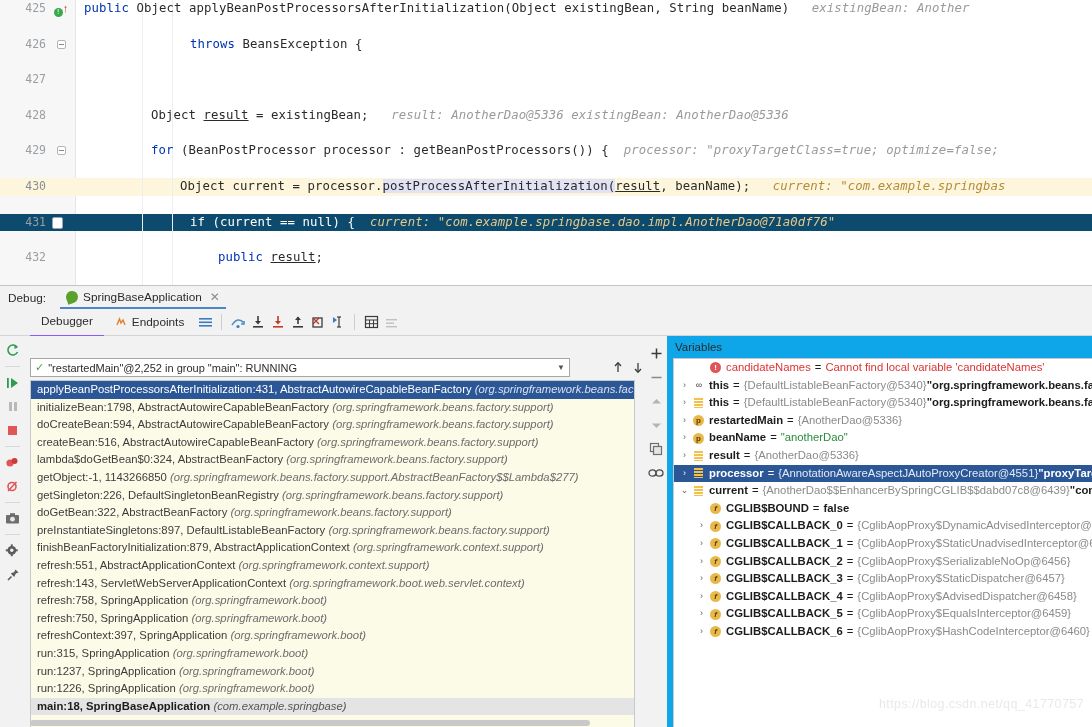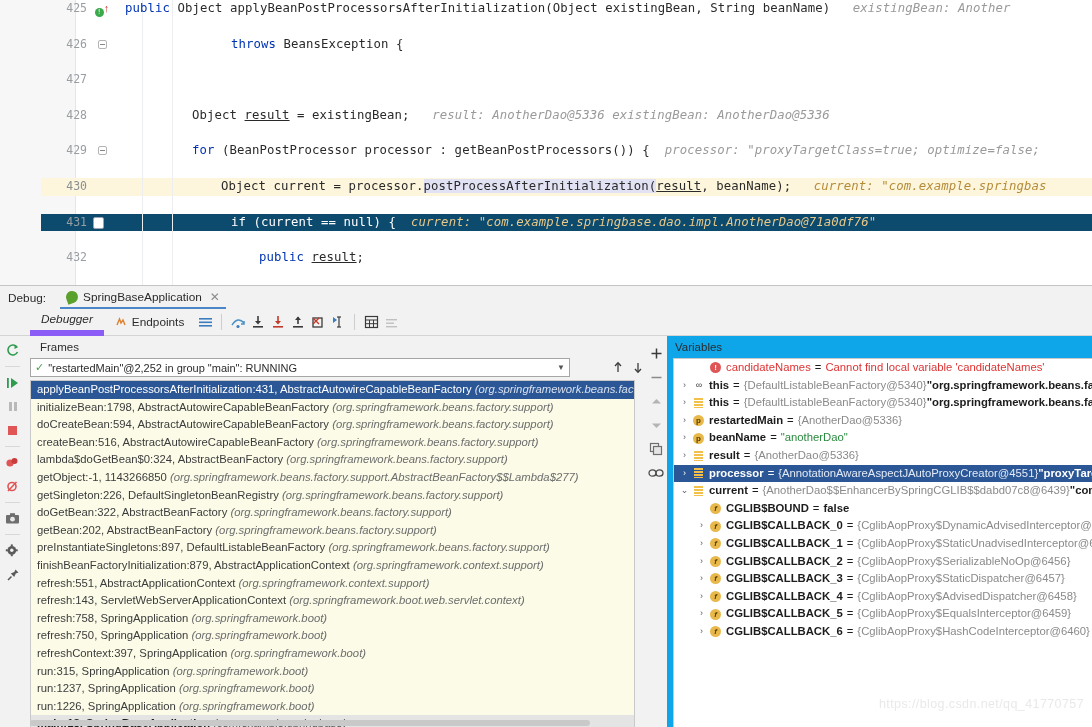--- a/index.html
+++ b/index.html
@@ -2,21 +2,21 @@
 <html><head>
 <meta charset="utf-8">
 <style>
   * { box-sizing: border-box; margin:0; padding:0; }
   html,body{ width:1092px; height:727px; overflow:hidden; background:#fff;
     font-family:"Liberation Sans", sans-serif; }
 
   
   #editor{ position:absolute; left:0; top:0; width:1092px; height:285px;
     background:#ffffff; overflow:hidden; }
-  .code-row{ position:relative; height:17.8px; line-height:17.8px; white-space:nowrap;margin-left:41px; }
+  .code-row{ position:relative; height:17.8px; line-height:17.8px; white-space:nowrap; }
   .code-row.cur{ background:#fdf6dd; }
   .code-row.sel{ background:#0c4a6e; }
   .gutter-num{ position:absolute; left:0; width:46px; text-align:right;
     font-family:"DejaVu Sans Mono", monospace; font-size:11.5px; color:#999ea3; }
   .code-row.cur .gutter-num{ color:#8a8f94; }
   .gutter-mark{ position:absolute; left:50px; width:22px; text-align:center; }
   .gutter-col{ position:absolute; left:0; top:0; width:76px; height:100%;
     background:#f7f7f7; border-right:1px solid #e6e6e6; z-index:0; }
   .code-text{ position:absolute; left:84px; top:0;
     font-family:"DejaVu Sans Mono", monospace; font-size:12.3px; color:#2a2a2a;
@@ -52,21 +52,21 @@
     border-bottom:2px solid #4a86c8; padding:0 6px; }
   .runtab .spring-ico{ width:12px; height:12px; position:relative; }
   .runtab .spring-ico:before{ content:""; position:absolute; inset:0;
     background:#5aa02c; border-radius:50% 50% 50% 0; transform:rotate(-20deg); }
   .runtab .cls{ color:#8a8a8a; font-size:12px; margin-left:3px; cursor:pointer;}
 
   #dbg-toolbar{ height:27px; background:#f2f2f2; display:flex; align-items:center;
     padding-left:30px; border-bottom:1px solid #d4d4d4; }
   .dtab{ font-size:11.8px; color:#2b2b2b; padding:0 11px; height:27px;
     line-height:27px; display:flex; align-items:center; gap:5px; }
-  .dtab.active{ border-bottom:6px solid #8b5cf6; font-weight:normal;font-style:italic; }
+  .dtab.active{ border-bottom:1px solid #8b5cf6; font-weight:normal; }
   .tbsep{ width:1px; height:16px; background:#cdcdcd; margin:0 6px; }
   .tbico{ width:20px; height:20px; display:flex; align-items:center;
     justify-content:center; }
 
   
   #rail{ position:absolute; left:0; top:50px; width:25px; bottom:0;
     background:#f2f2f2; display:flex; flex-direction:column; align-items:center;
     padding-top:4px; gap:3px; }
   .rail-btn{ width:21px; height:21px; display:flex; align-items:center;
     justify-content:center; }
@@ -356,21 +356,20 @@
     </div>
     <div class="rail-btn">
       <svg width="14" height="14" viewBox="0 0 14 14">
           <path d="M9.5 1.5 L12.5 4.5 L9.8 5.6 L8.2 9 L4.8 5.6 L8.3 4.1 Z" fill="#5b5b5b"></path>
           <line x1="5.5" y1="8.4" x2="2" y2="12" stroke="#5b5b5b" stroke-width="1.5"></line>
         </svg>
     </div>
   </div>
 
   <div id="frames-pane">
-    <div id="frames-hd">Frames</div>
     <div id="thread-sel">
       <span class="chk">✓</span>
       <span>"restartedMain"@2,252 in group "main": RUNNING</span>
       <span class="caret">▼</span>
     </div>
     <div class="thr-btn" style="left:583px">
       <svg width="12" height="13" viewBox="0 0 12 13">
           <line x1="6" y1="2" x2="6" y2="11" stroke="#3b3b3b" stroke-width="1.3"></line>
           <path d="M3 5 L6 1.8 L9 5" fill="none" stroke="#3b3b3b" stroke-width="1.3"></path>
         </svg>
@@ -389,21 +388,20 @@
 
     <div id="frames-list">
         <div class="frame-row sel"><span>applyBeanPostProcessorsAfterInitialization:431, AbstractAutowireCapableBeanFactory </span><span class="pkg">(org.springframework.beans.factory.sup</span></div>
         <div class="frame-row"><span>initializeBean:1798, AbstractAutowireCapableBeanFactory </span><span class="pkg">(org.springframework.beans.factory.support)</span></div>
         <div class="frame-row"><span>doCreateBean:594, AbstractAutowireCapableBeanFactory </span><span class="pkg">(org.springframework.beans.factory.support)</span></div>
         <div class="frame-row"><span>createBean:516, AbstractAutowireCapableBeanFactory </span><span class="pkg">(org.springframework.beans.factory.support)</span></div>
         <div class="frame-row"><span>lambda$doGetBean$0:324, AbstractBeanFactory </span><span class="pkg">(org.springframework.beans.factory.support)</span></div>
         <div class="frame-row"><span>getObject:-1, 1143266850 </span><span class="pkg">(org.springframework.beans.factory.support.AbstractBeanFactory$$Lambda$277)</span></div>
         <div class="frame-row"><span>getSingleton:226, DefaultSingletonBeanRegistry </span><span class="pkg">(org.springframework.beans.factory.support)</span></div>
         <div class="frame-row"><span>doGetBean:322, AbstractBeanFactory </span><span class="pkg">(org.springframework.beans.factory.support)</span></div>
-        <div class="frame-row"><span>getBean:202, AbstractBeanFactory </span><span class="pkg">(org.springframework.beans.factory.support)</span></div>
         <div class="frame-row"><span>preInstantiateSingletons:897, DefaultListableBeanFactory </span><span class="pkg">(org.springframework.beans.factory.support)</span></div>
         <div class="frame-row"><span>finishBeanFactoryInitialization:879, AbstractApplicationContext </span><span class="pkg">(org.springframework.context.support)</span></div>
         <div class="frame-row"><span>refresh:551, AbstractApplicationContext </span><span class="pkg">(org.springframework.context.support)</span></div>
         <div class="frame-row"><span>refresh:143, ServletWebServerApplicationContext </span><span class="pkg">(org.springframework.boot.web.servlet.context)</span></div>
         <div class="frame-row"><span>refresh:758, SpringApplication </span><span class="pkg">(org.springframework.boot)</span></div>
         <div class="frame-row"><span>refresh:750, SpringApplication </span><span class="pkg">(org.springframework.boot)</span></div>
         <div class="frame-row"><span>refreshContext:397, SpringApplication </span><span class="pkg">(org.springframework.boot)</span></div>
         <div class="frame-row"><span>run:315, SpringApplication </span><span class="pkg">(org.springframework.boot)</span></div>
         <div class="frame-row"><span>run:1237, SpringApplication </span><span class="pkg">(org.springframework.boot)</span></div>
         <div class="frame-row"><span>run:1226, SpringApplication </span><span class="pkg">(org.springframework.boot)</span></div>

